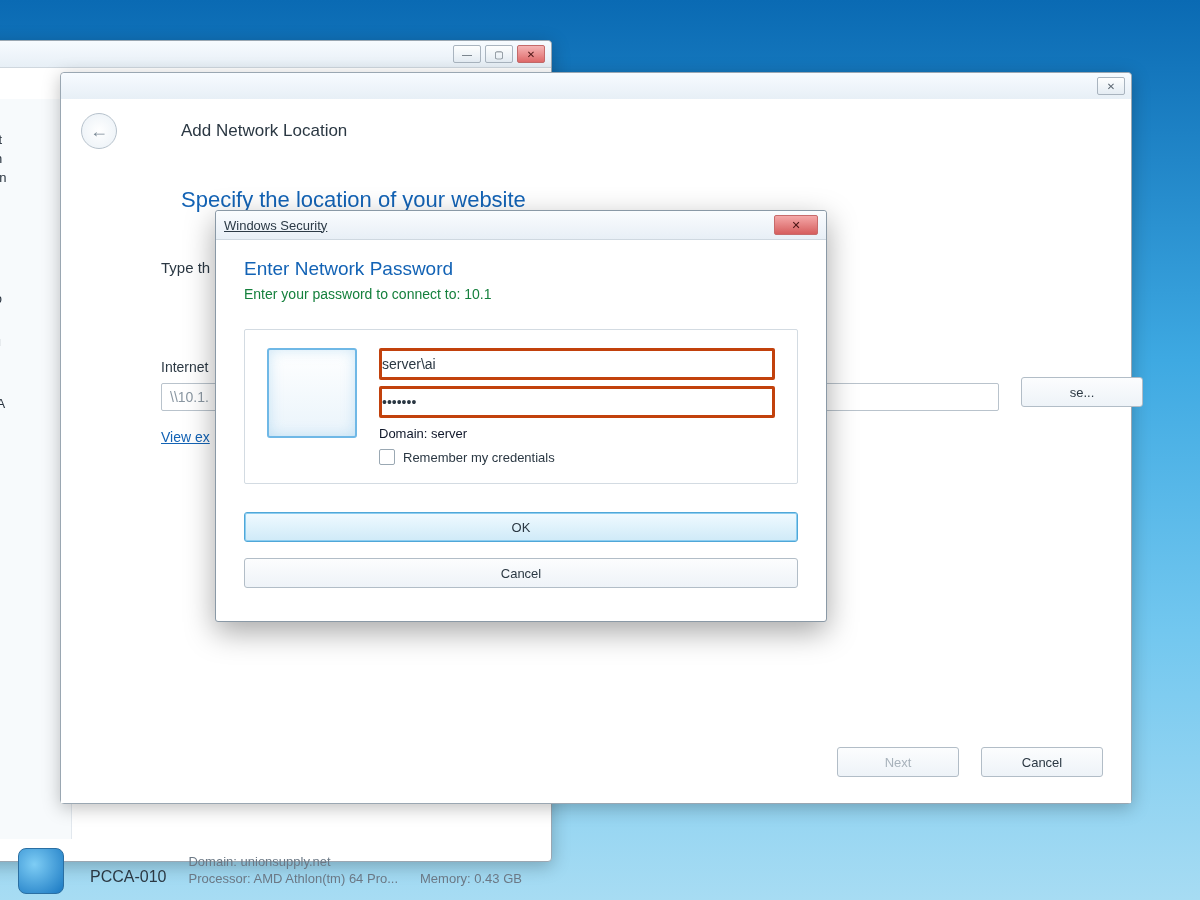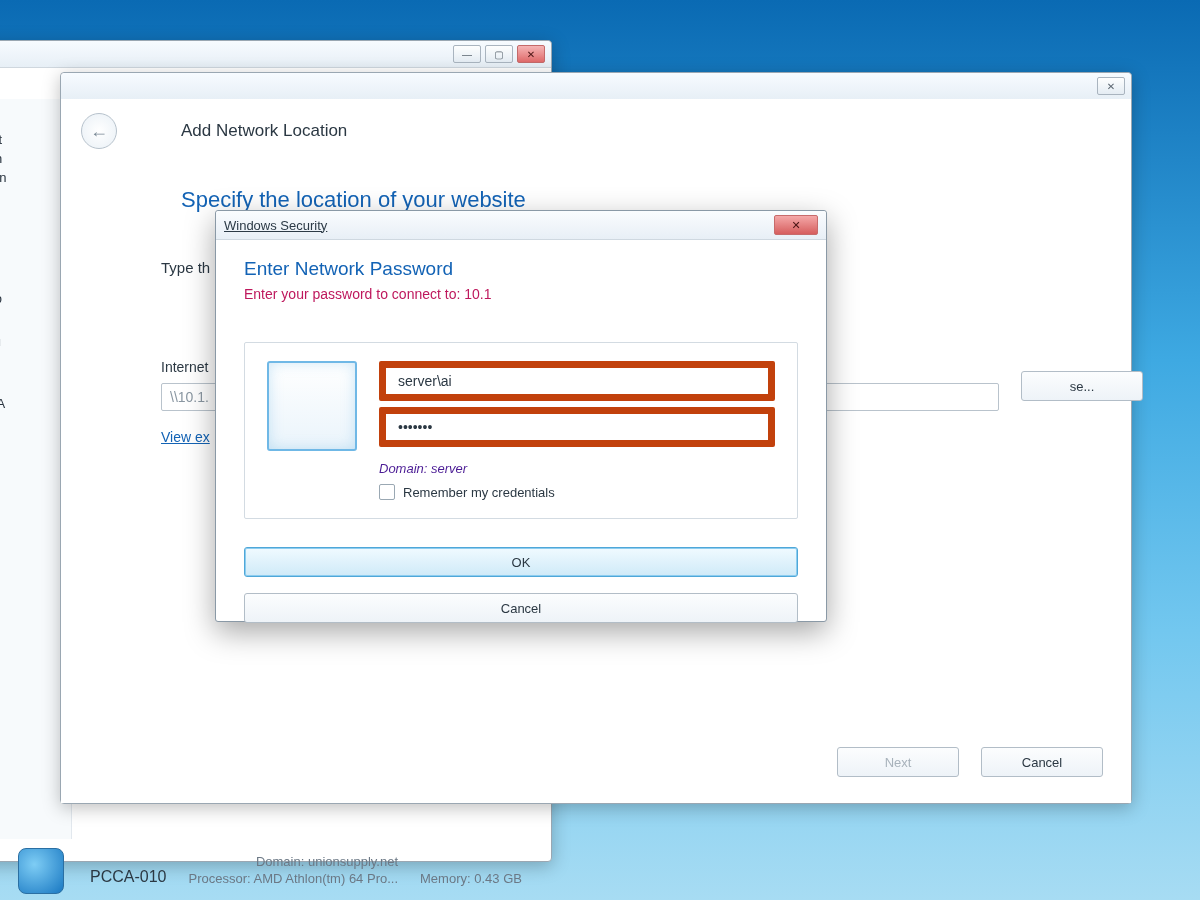--- a/index.html
+++ b/index.html
@@ -29,21 +29,21 @@
   .backbtn{position:absolute;left:20px;top:14px;width:34px;height:34px;border-radius:50%;
     border:1px solid #b7c2cc;background:radial-gradient(#fff,#e9f0f6);
     display:flex;align-items:center;justify-content:center;color:#7b8a97;font-size:18px;}
   .wiztitle{position:absolute;left:120px;top:22px;font-size:17px;color:#2b3843;}
   .headline{position:absolute;left:120px;top:88px;font-size:22px;color:#1363b5;}
   .prompt{position:absolute;left:100px;top:160px;font-size:15px;color:#2b3843;}
   .fieldlabel{position:absolute;left:100px;top:260px;font-size:14px;color:#2b3843;}
   .addrfield{position:absolute;left:100px;top:284px;width:820px;height:26px;
     border:1px solid #b9c3cc;border-radius:2px;padding:0 8px;color:#8a97a2;
     display:flex;align-items:center;background:#fff;}
-  .browse{position:absolute;left:960px;top:272px;width:82px;height:28px;}
+  .browse{position:absolute;left:960px;top:278px;width:82px;height:28px;}
   .link{position:absolute;left:100px;top:330px;font-size:14px;color:#1363b5;
     text-decoration:underline;cursor:pointer;}
   .wizbtnrow{position:absolute;right:28px;bottom:26px;display:flex;gap:22px;}
   .btn{height:28px;min-width:92px;border:1px solid #b2bdc7;border-radius:3px;
     background:linear-gradient(#fcfdfe,#eef3f8);font-size:13px;color:#2b3843;
     display:flex;align-items:center;justify-content:center;padding:0 14px;}
   .btn.disabled{color:#a8b2bb;}
   .btn.primary{border-color:#4fa7d8;background:linear-gradient(#f0faff,#cfeaf8);
     box-shadow:0 0 0 1px #8ccdf0 inset;}
   
@@ -52,38 +52,38 @@
     box-shadow:0 10px 30px rgba(0,0,0,.35);}
   .secbar{height:28px;background:linear-gradient(#fafcfe,#e8eff6);
     border-bottom:1px solid #cfd8e0;display:flex;align-items:center;
     justify-content:space-between;padding:0 8px;border-radius:3px 3px 0 0;}
   .secbar .t{font-size:13px;color:#2c3a46;text-decoration:underline;}
   .secclose{width:42px;height:18px;border:1px solid #c76b6b;border-radius:2px;
     background:linear-gradient(#f4a8a8,#d65e5e);display:flex;align-items:center;
     justify-content:center;color:#4a1414;font-size:11px;}
   .secbody{padding:18px 28px 0 28px;}
   .sechd{font-size:19px;color:#1363b5;margin-bottom:6px;}
-  .secsub{font-size:14px;color:#be185d;margin-bottom:40px;}
+  .secsub{font-size:14px;color:#15803d;margin-bottom:27px;}
   .credbox{border:1px solid #d3dbe2;border-radius:2px;padding:18px 22px;
     display:flex;gap:22px;align-items:flex-start;}
   .avatar{width:86px;height:86px;border:2px solid #6fb8e6;border-radius:3px;
     background:linear-gradient(#fff,#eaf4fb);box-shadow:inset 0 0 14px rgba(111,184,230,.35);}
   .credfields{flex:1;display:flex;flex-direction:column;gap:6px;}
-  .txt{height:26px;border:7px solid #c2410c;border-radius:2px;padding:0 12px;
+  .txt{height:26px;border:3px solid #c2410c;border-radius:2px;padding:0 0;
     font-size:14px;color:#2b3843;background:#fff;display:flex;align-items:center;}
-  .domain{font-size:13px;color:#4c1d95;margin-top:8px;font-style:italic;}
+  .domain{font-size:13px;color:#0f172a;margin-top:2px;}
   .remember{display:flex;align-items:center;gap:8px;margin-top:2px;font-size:13px;
     color:#2b3843;}
   .chk{width:14px;height:14px;border:1px solid #9aa8b3;border-radius:2px;background:#fff;}
   .secbtns{display:flex;gap:16px;justify-content:flex-end;margin-top:28px;flex-direction:column;}
   
   .sysinfo{position:absolute;left:90px;bottom:14px;font-size:13px;color:#6b7885;
     display:flex;align-items:flex-end;gap:22px;}
   .sysinfo .host{font-size:16px;color:#2b3843;}
-  .sysinfo .kv{display:flex;flex-direction:column;gap:2px;align-items:flex-end;}
+  .sysinfo .kv{display:flex;flex-direction:column;gap:2px;}
   .starticon{position:absolute;left:18px;bottom:6px;width:44px;height:44px;
     background:radial-gradient(circle at 35% 35%,#7ecdf5,#1978c2);border-radius:8px;
     border:1px solid #2a6fa3;}
 </style>
 </head>
 <body>
 
 <div class="bgwin explorer">
   <div class="chrome">
     <div class="winbtn">—</div>

